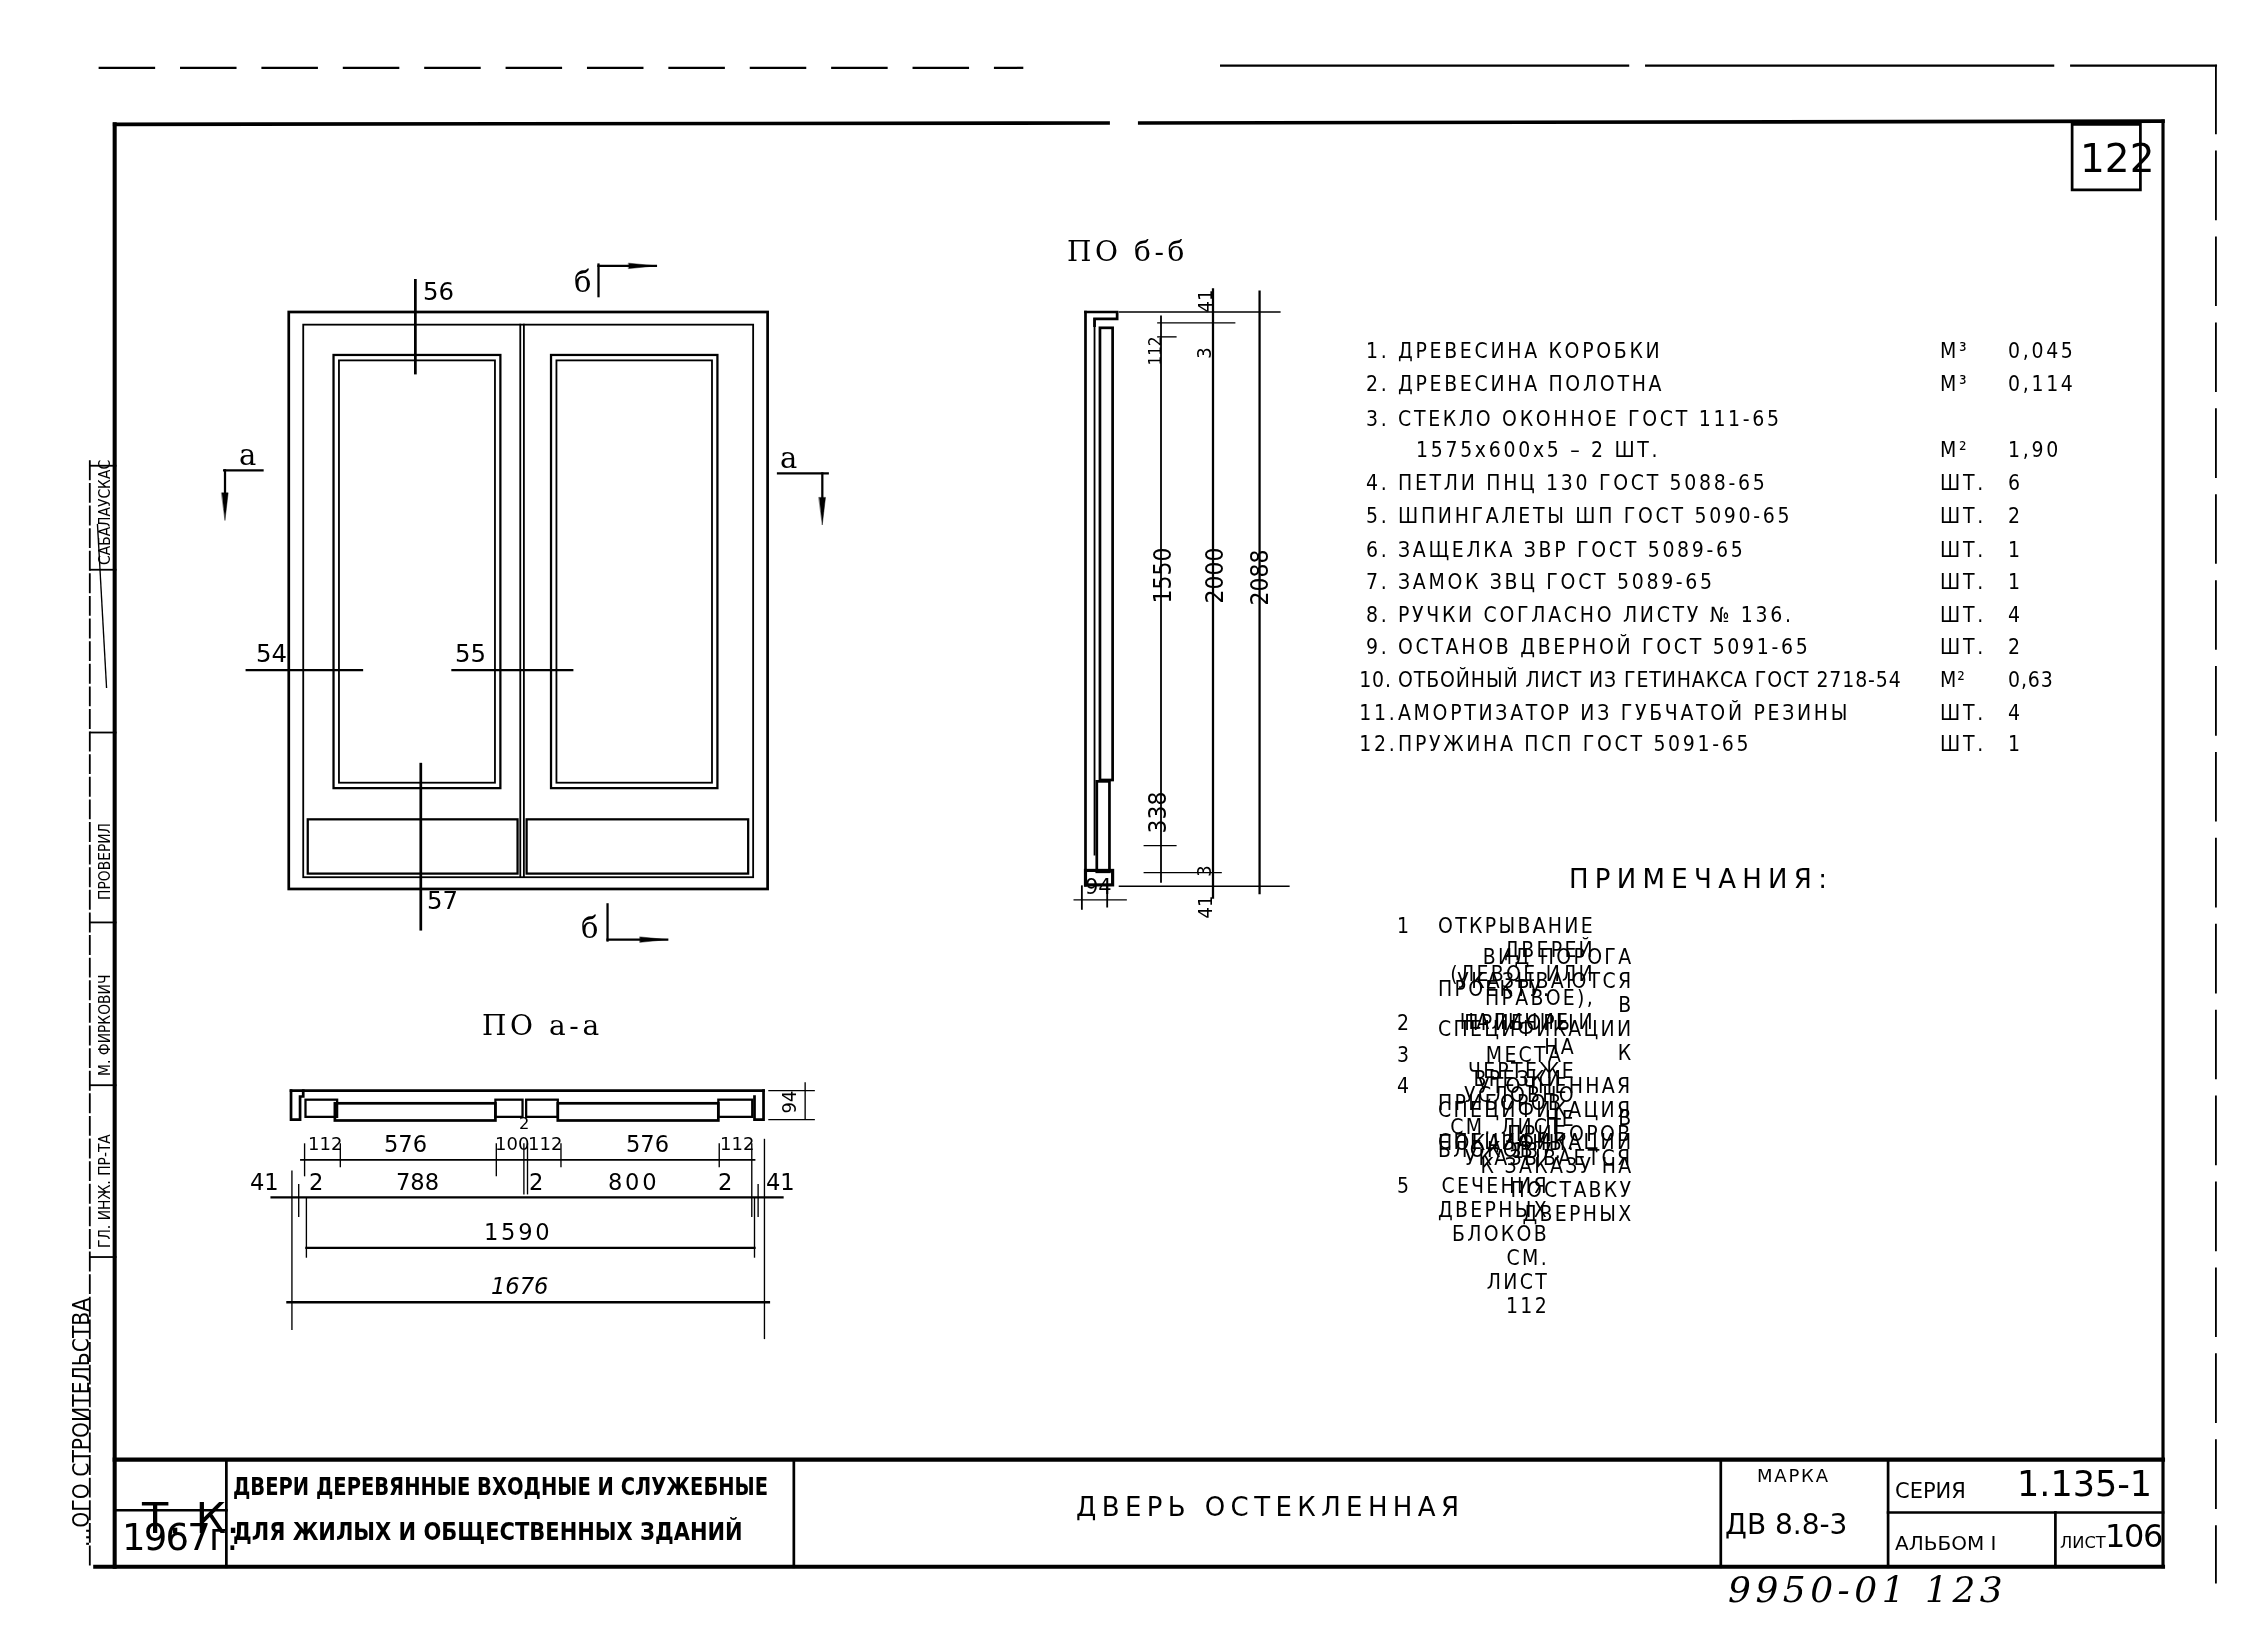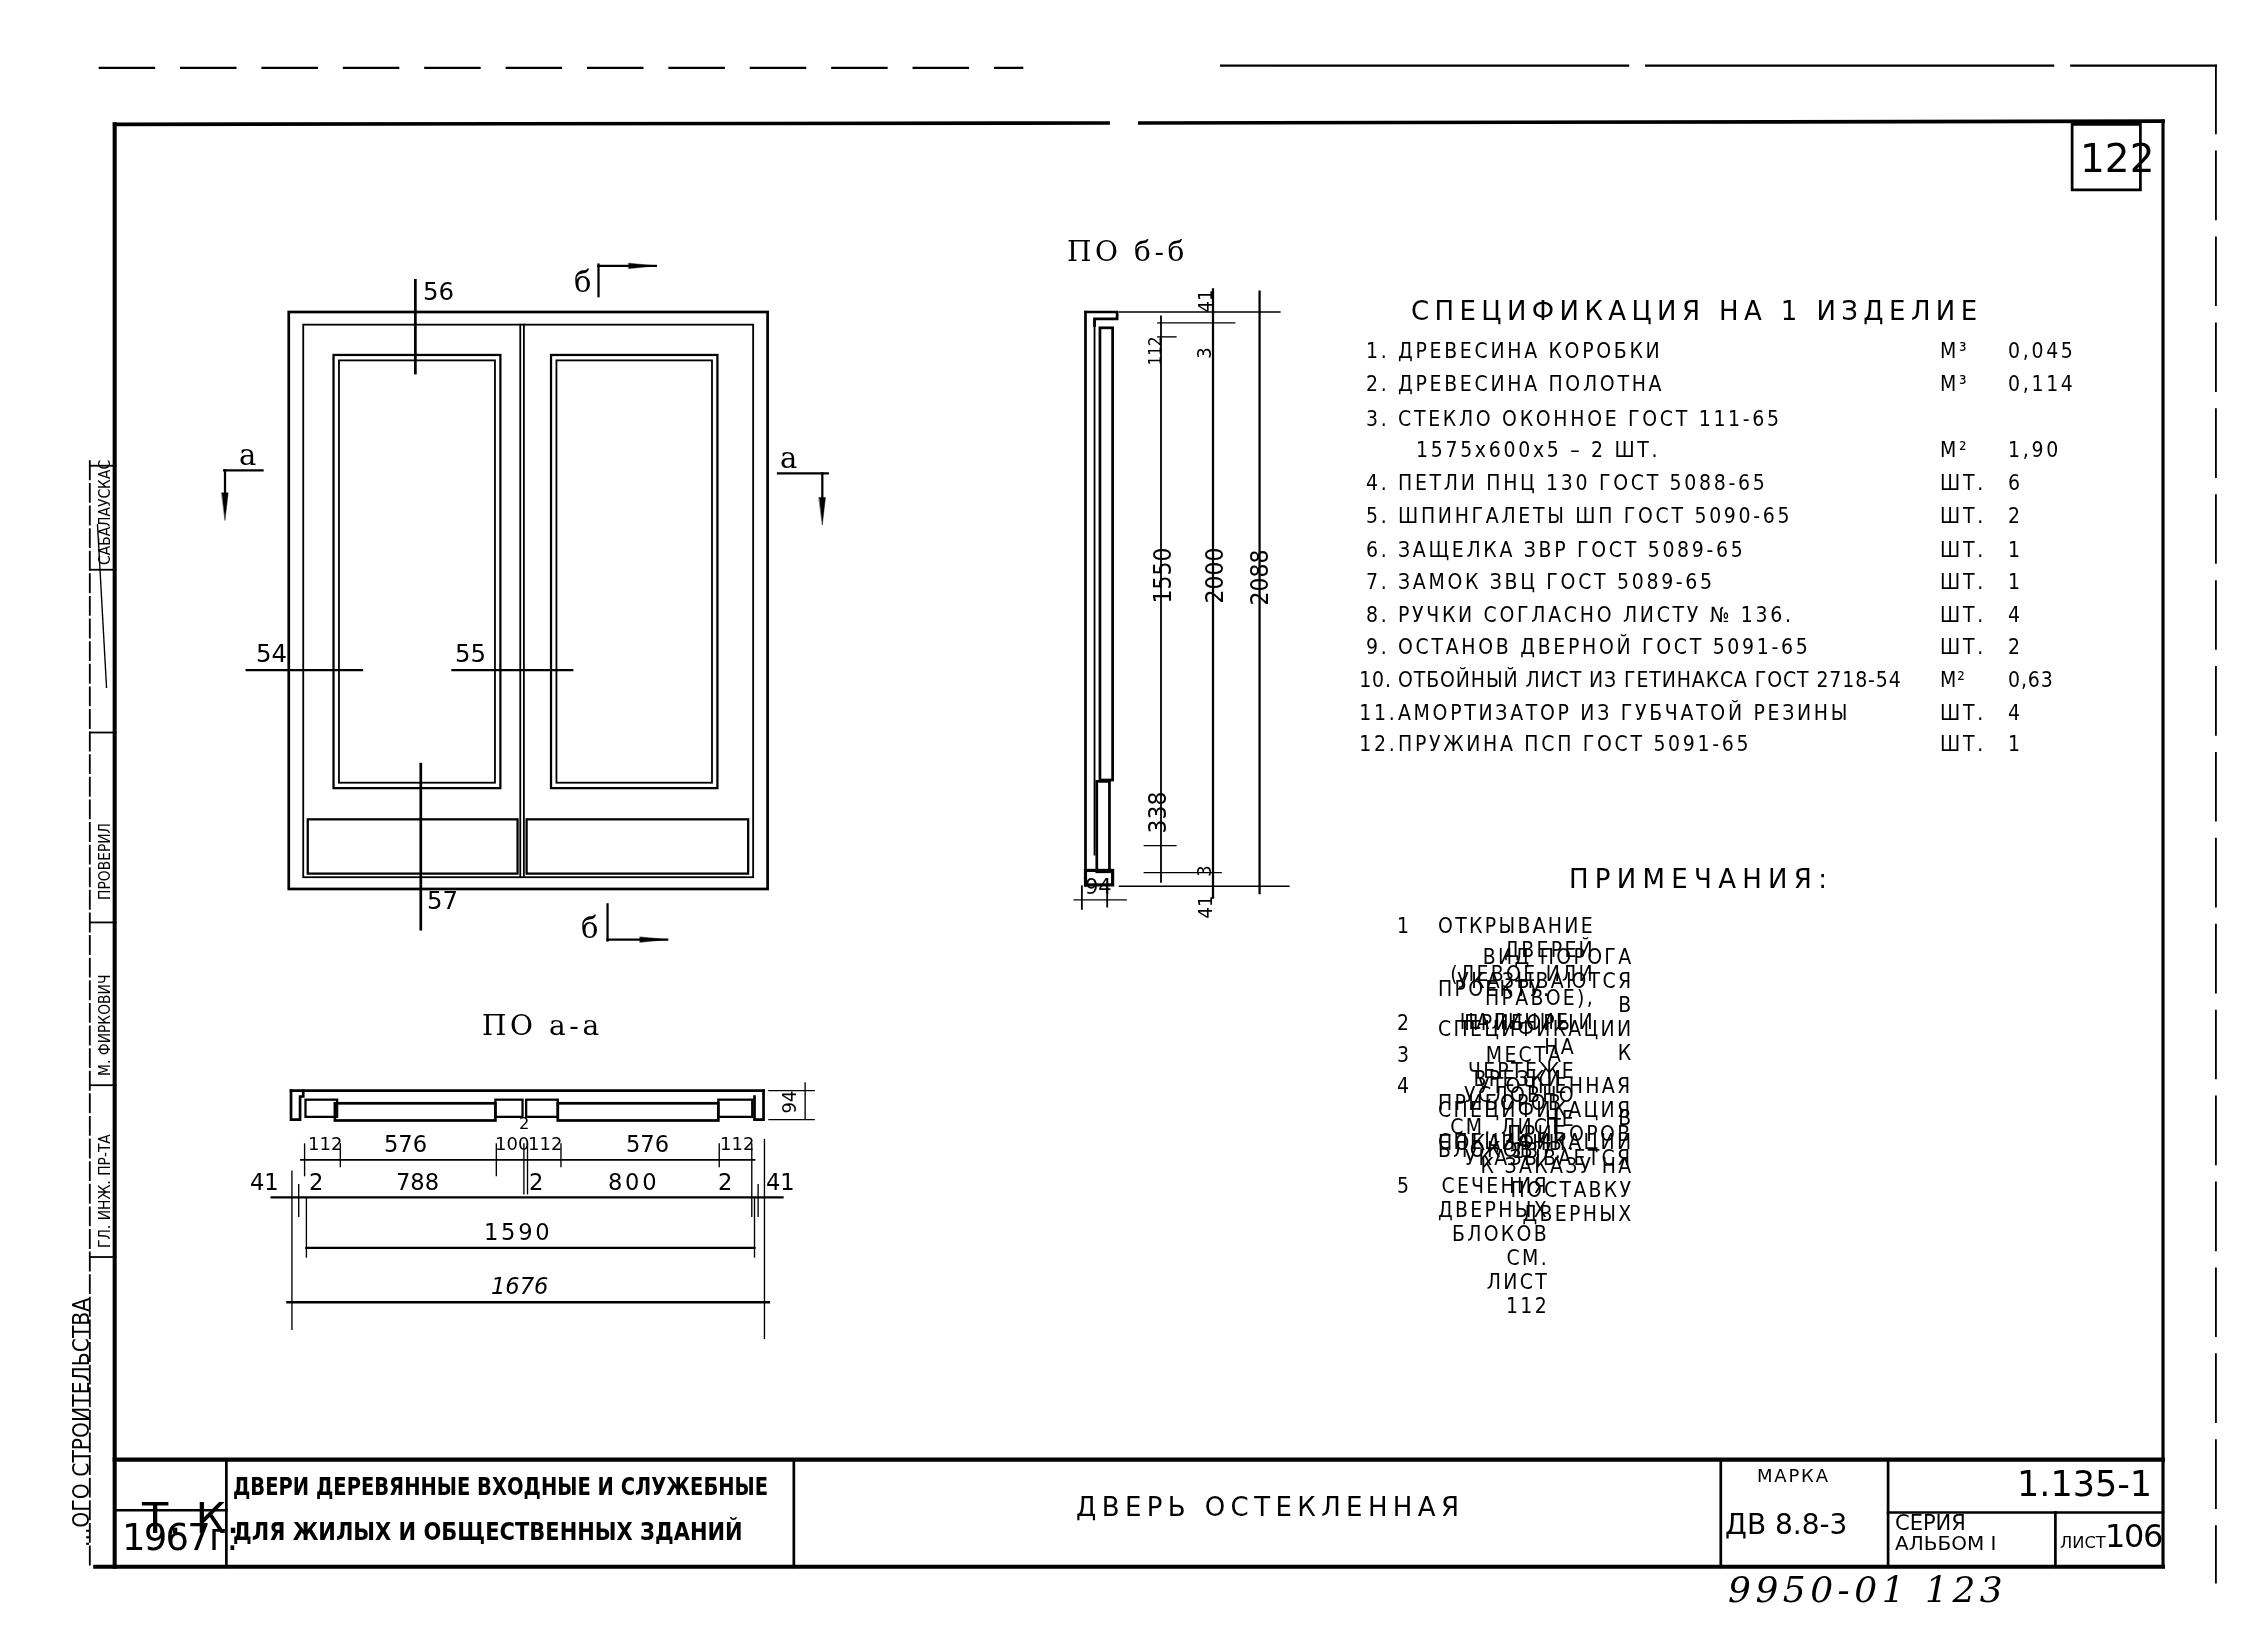--- a/index.html
+++ b/index.html
@@ -184,21 +184,20 @@
 <div class="dim" style="left:309px;top:1169px;">2</div>
 <div class="dim" style="left:396px;top:1169px;">788</div>
 <div class="dim" style="left:529px;top:1169px;">2</div>
 <div class="dim" style="left:608px;top:1169px;letter-spacing:2.7px;">800</div>
 <div class="dim" style="left:718px;top:1169px;">2</div>
 <div class="dim" style="left:766px;top:1169px;">41</div>
 <div class="dim" style="left:484px;top:1219px;letter-spacing:2.7px;">1590</div>
 <div class="dim" style="left:491px;top:1273px;font-style:italic;">1676</div>
 
 <div class="abs" style="left:1366px;top:296px;width:769px;height:479px;">
-  <div class="t" style="left:45px;top:0;font-size:26px;letter-spacing:5.4px;">СПЕЦИФИКАЦИЯ НА 1 ИЗДЕЛИЕ</div>
   <div class="spec-row" style="top:43px;">
     <span class="num">1.</span>
     <span class="txt">ДРЕВЕСИНА КОРОБКИ</span>
     <span class="unit">М³</span>
     <span class="qty">0,045</span>
   </div>
   <div class="spec-row" style="top:76px;">
     <span class="num">2.</span>
     <span class="txt">ДРЕВЕСИНА ПОЛОТНА</span>
     <span class="unit">М³</span>
@@ -312,21 +311,21 @@
   </div>
 </div>
 
 <div class="t" style="left:142px;top:1465px;font-size:43px;margin-top:28px;">Т. К.</div>
 <div class="t" style="left:122px;top:1516px;font-size:37px;letter-spacing:-1.8px;">1967г.</div>
 <div class="t" style="left:233px;top:1472px;font-size:25px;font-weight:bold;transform:scaleX(0.78);transform-origin:left;">ДВЕРИ ДЕРЕВЯННЫЕ ВХОДНЫЕ И СЛУЖЕБНЫЕ</div>
 <div class="t" style="left:233px;top:1517px;font-size:25px;font-weight:bold;transform:scaleX(0.84);transform-origin:left;">ДЛЯ ЖИЛЫХ И ОБЩЕСТВЕННЫХ ЗДАНИЙ</div>
 <div class="t" style="left:1076px;top:1492px;font-size:26px;letter-spacing:5.4px;">ДВЕРЬ ОСТЕКЛЕННАЯ</div>
 <div class="t" style="left:1757px;top:1465px;font-size:18px;letter-spacing:1.8px;">МАРКА</div>
 <div class="t" style="left:1725px;top:1508px;font-size:28px;">ДВ 8.8-3</div>
-<div class="t" style="left:1895px;top:1511px;font-size:21px;">СЕРИЯ</div>
+<div class="t" style="left:1895px;top:1479px;font-size:21px;">СЕРИЯ</div>
 <div class="t" style="left:2017px;top:1464px;font-size:35px;">1.135-1</div>
 <div class="t" style="left:1895px;top:1531px;font-size:20px;">АЛЬБОМ I</div>
 <div class="t" style="left:2060px;top:1533px;font-size:16.3px;">ЛИСТ</div>
 <div class="t" style="left:2105px;top:1517px;font-size:32px;letter-spacing:-1.4px;">106</div>
 
 <div class="t" style="left:1728px;top:1569px;font-size:36px;font-style:italic;letter-spacing:4.5px;font-family:'DejaVu Serif',serif;">9950-01 123</div>
 
 <div class="side" style="left:96px;top:565px;">САБАЛАУСКАС</div>
 <div class="side" style="left:96px;top:900px;">ПРОВЕРИЛ</div>
 <div class="side" style="left:96px;top:1076px;">М. ФИРКОВИЧ</div>

